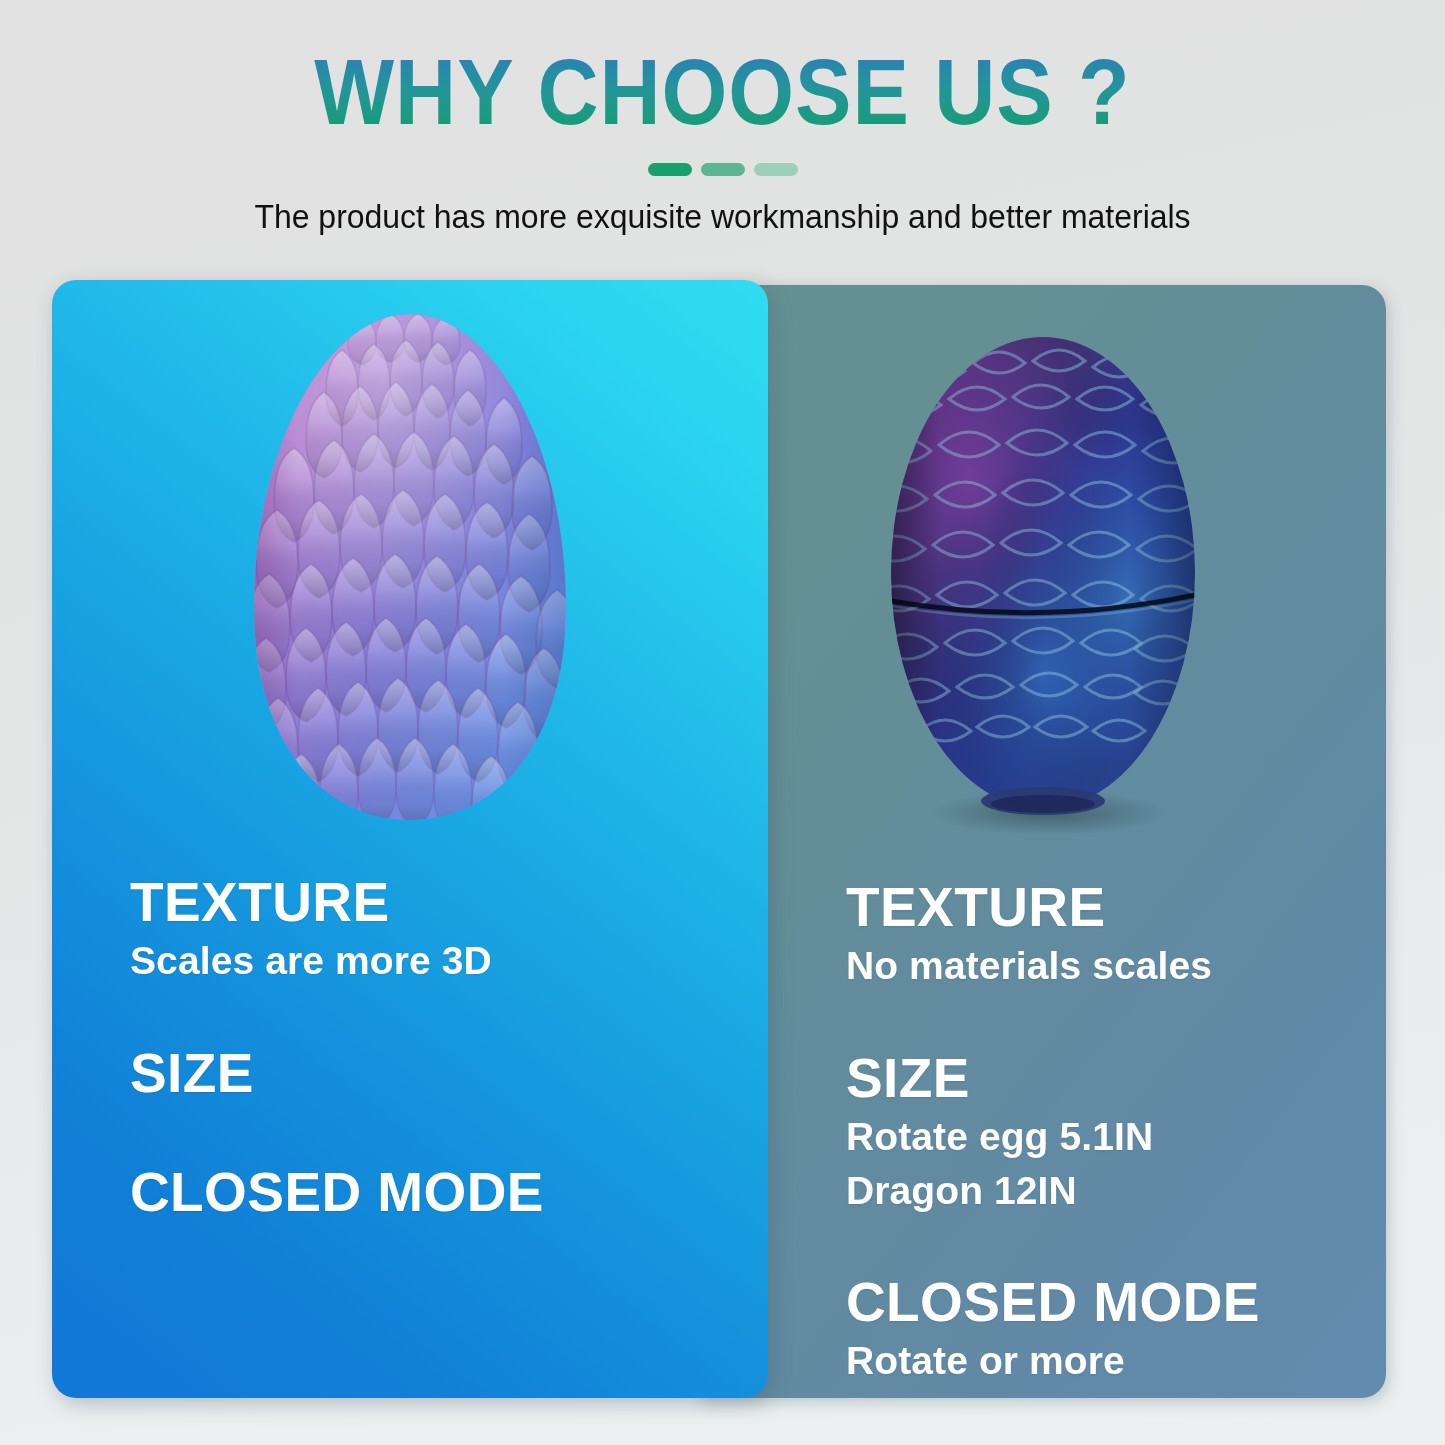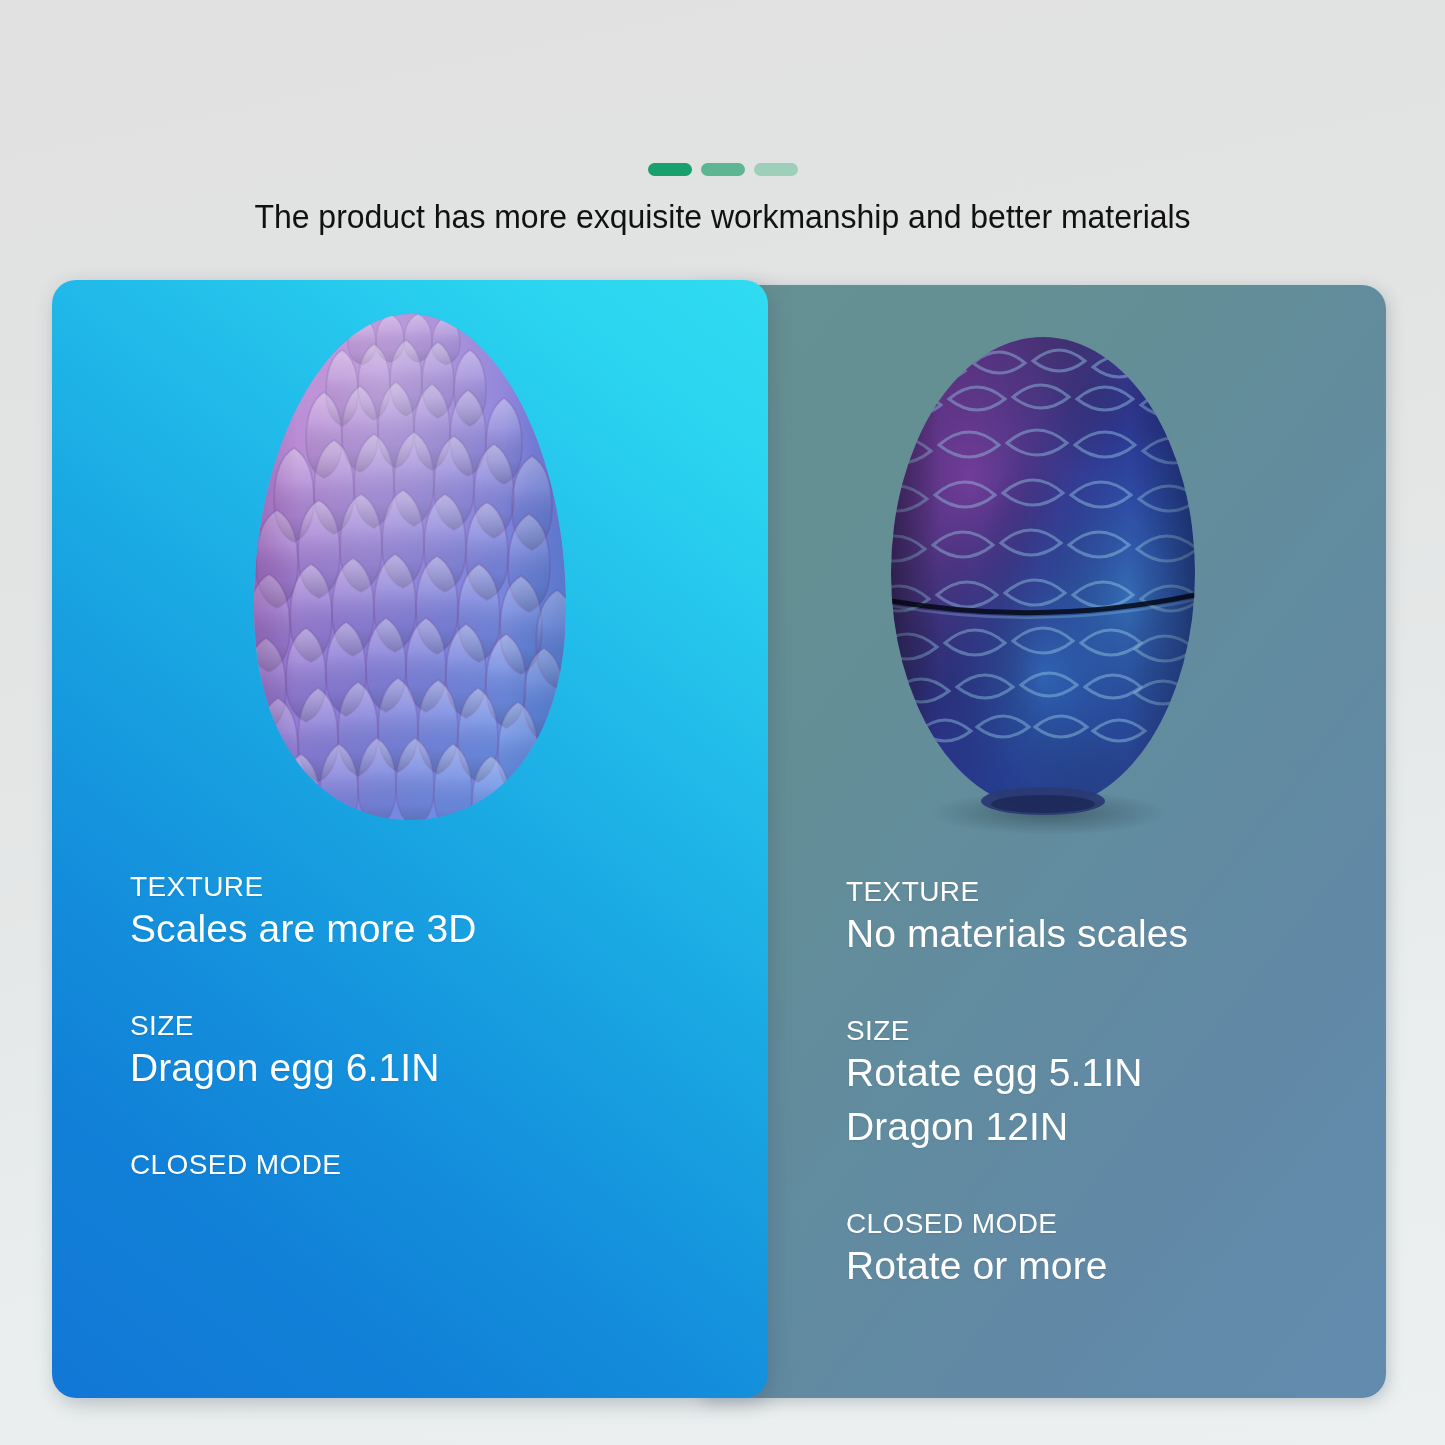--- a/index.html
+++ b/index.html
@@ -156,42 +156,45 @@
     left: 78px;
     top: 590px;
     right: 40px;
   }
   .card-right .card-text { left: 146px; }
 
   .spec-block { margin-bottom: 54px; }
   .spec-block:last-child { margin-bottom: 4px; }
 
   .spec-label {
-    font-size: 28px;
-    font-weight: normal;
+    font-size: 55px;
+    font-weight: bold;
     color: #ffffff;
     line-height: 1.18;
     letter-spacing: 0.4px;
     text-shadow: 0 1px 2px rgba(0,0,0,0.10);
   }
   .spec-value {
     font-size: 39px;
-    font-weight: normal;
+    font-weight: bold;
     color: #ffffff;
     line-height: 1.33;
     letter-spacing: 0.1px;
     text-shadow: 0 1px 2px rgba(0,0,0,0.08);
   }
   .spec-value + .spec-value { margin-top: 2px; }
 </style>
 </head>
 <body>
 
 <div id="page">
 
+  <div class="header">
+    <h1 class="main-title">WHY CHOOSE US ?</h1>
+  </div>
 
   <div class="dash-row">
     <span class="dash d1"></span>
     <span class="dash d2"></span>
     <span class="dash d3"></span>
   </div>
 
   <div class="subtitle">The product has more exquisite workmanship and better materials</div>
 
   <div class="cards">
@@ -500,21 +503,20 @@
         </svg>
       </div>
 
       <div class="card-text">
         <div class="spec-block">
           <div class="spec-label">TEXTURE</div>
           <div class="spec-value">Scales are more 3D</div>
         </div>
         <div class="spec-block">
           <div class="spec-label">SIZE</div>
-          <div class="spec-value">Dragon egg 6.1IN</div>
         </div>
         <div class="spec-block">
           <div class="spec-label">CLOSED MODE</div>
         </div>
       </div>
     </div>
 
   </div>
 </div>
 

